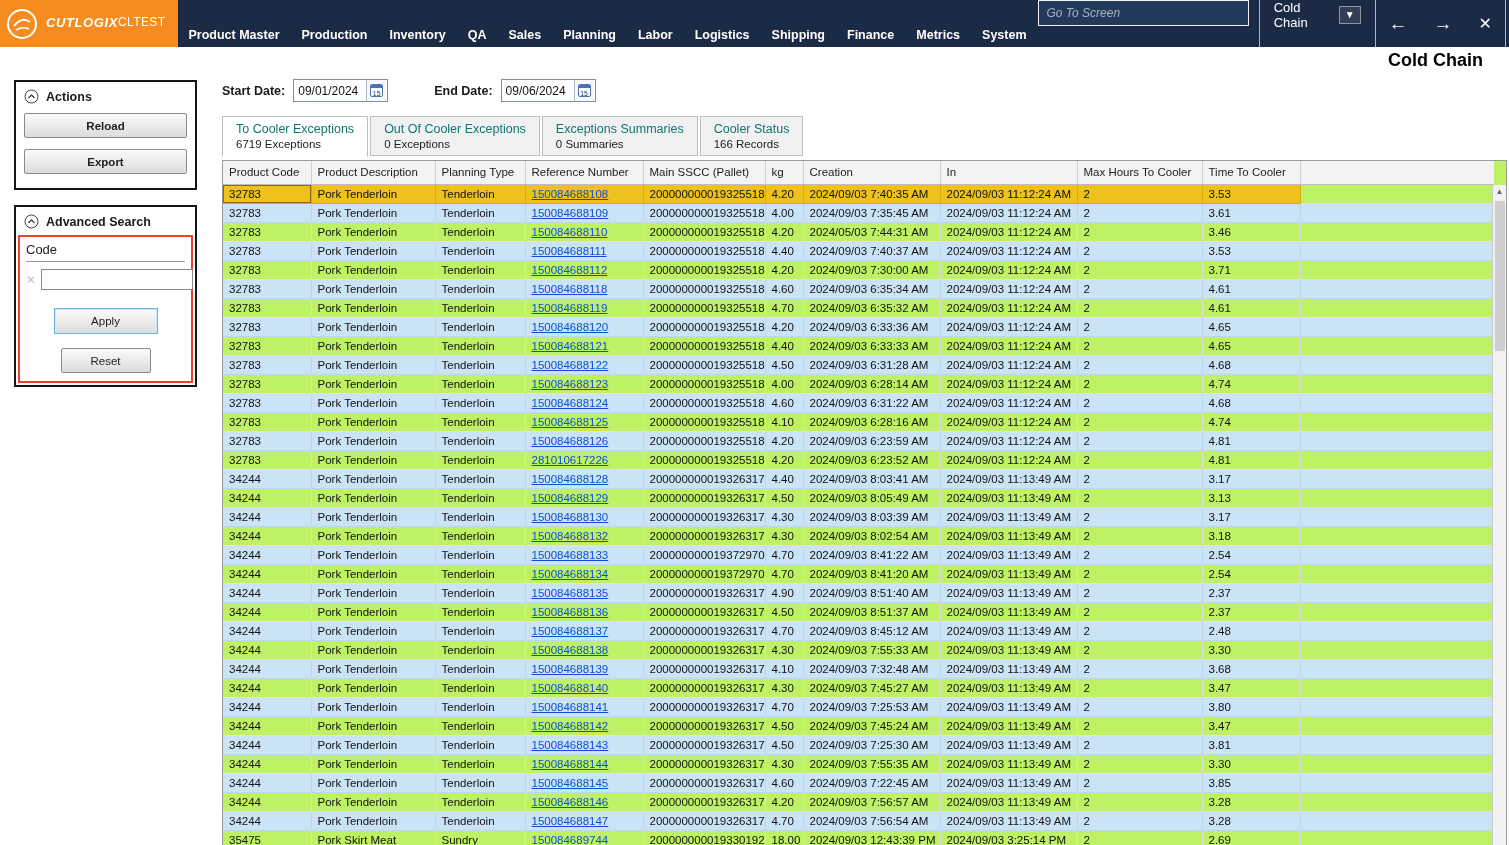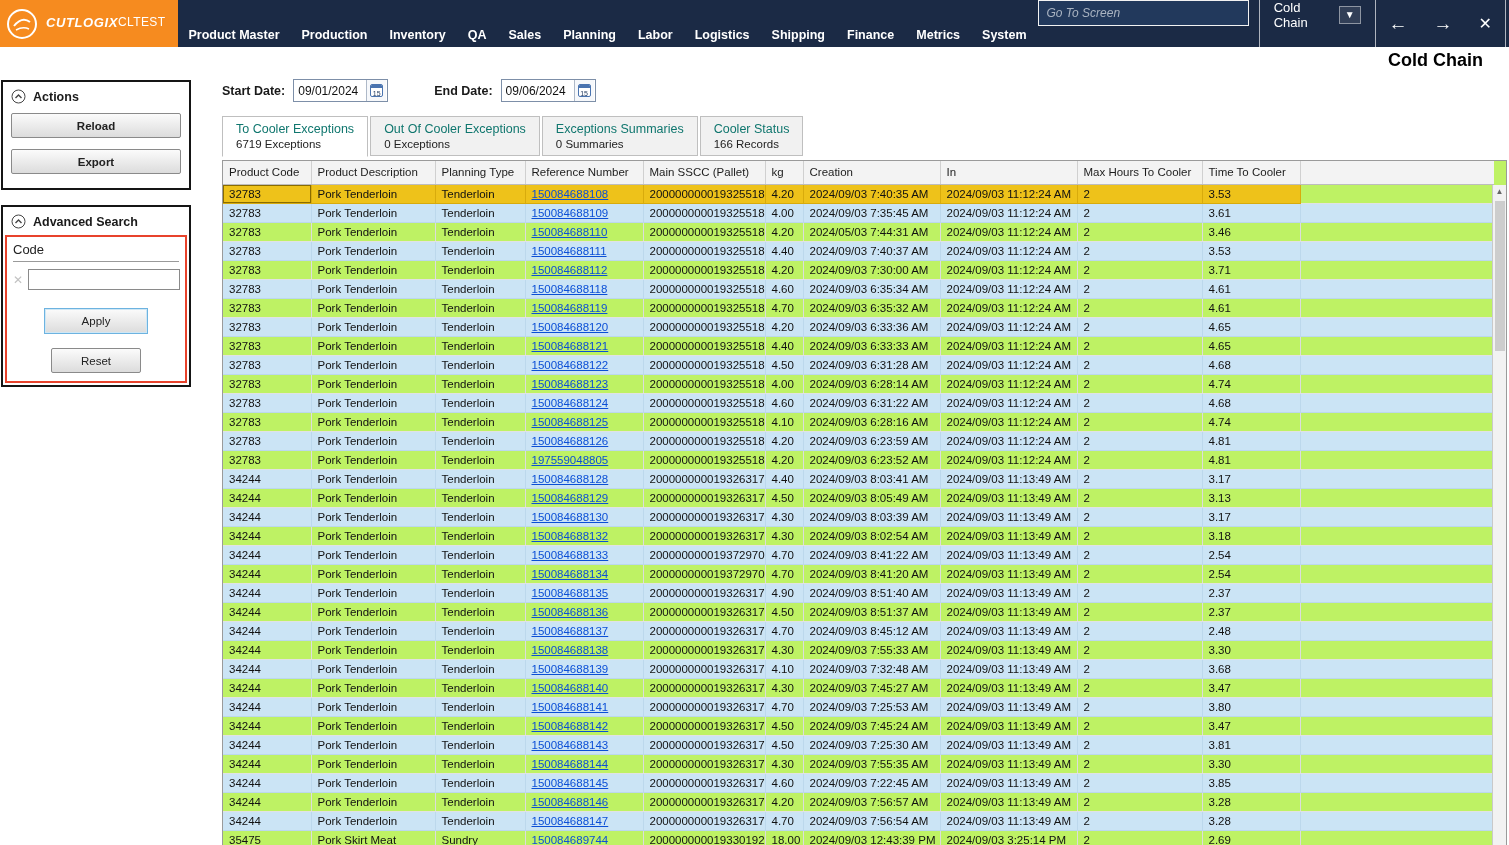--- a/index.html
+++ b/index.html
@@ -60,21 +60,21 @@
   .nav-icon.small { font-size: 16px; }
   .nav-icon.star { font-size: 21px; }
 
   
   .page-title {
     position: absolute; top: 50px; right: 26px;
     font-size: 18px; font-weight: bold; color: #000;
   }
 
   
-  .sidebar { position: absolute; left: 1px; top: 80px; width: 190px; }
+  .sidebar { position: absolute; left: 7px; top: 80px; width: 190px; padding-left: 7px; }
   .panel { border: 2px solid #151515; background: #fff; margin-bottom: 15px; }
   .panel-header {
     display: flex; align-items: center; gap: 7px;
     padding: 7px 8px 6px; font-weight: bold; font-size: 12.5px;
   }
   .collapse-btn { display: inline-flex; cursor: default; }
   .panel-body { padding: 0 8px 10px; }
   .side-btn {
     display: block; width: 100%; height: 25px; margin: 3px 0 11px;
     background: linear-gradient(#fbfbfb, #dcdcdc);
@@ -507,21 +507,21 @@
             <td>2024/09/03 6:23:59 AM</td>
             <td>2024/09/03 11:12:24 AM</td>
             <td>2</td>
             <td>4.81</td>
             <td class="filler"></td>
           </tr>
           <tr class="white">
             <td>32783</td>
             <td>Pork Tenderloin</td>
             <td>Tenderloin</td>
-            <td><span class="ref-link">197559048805</span></td>
+            <td><span class="ref-link">281010617226</span></td>
             <td>200000000019325518</td>
             <td>4.20</td>
             <td>2024/09/03 6:23:52 AM</td>
             <td>2024/09/03 11:12:24 AM</td>
             <td>2</td>
             <td>4.81</td>
             <td class="filler"></td>
           </tr>
           <tr class="blue">
             <td>34244</td>

